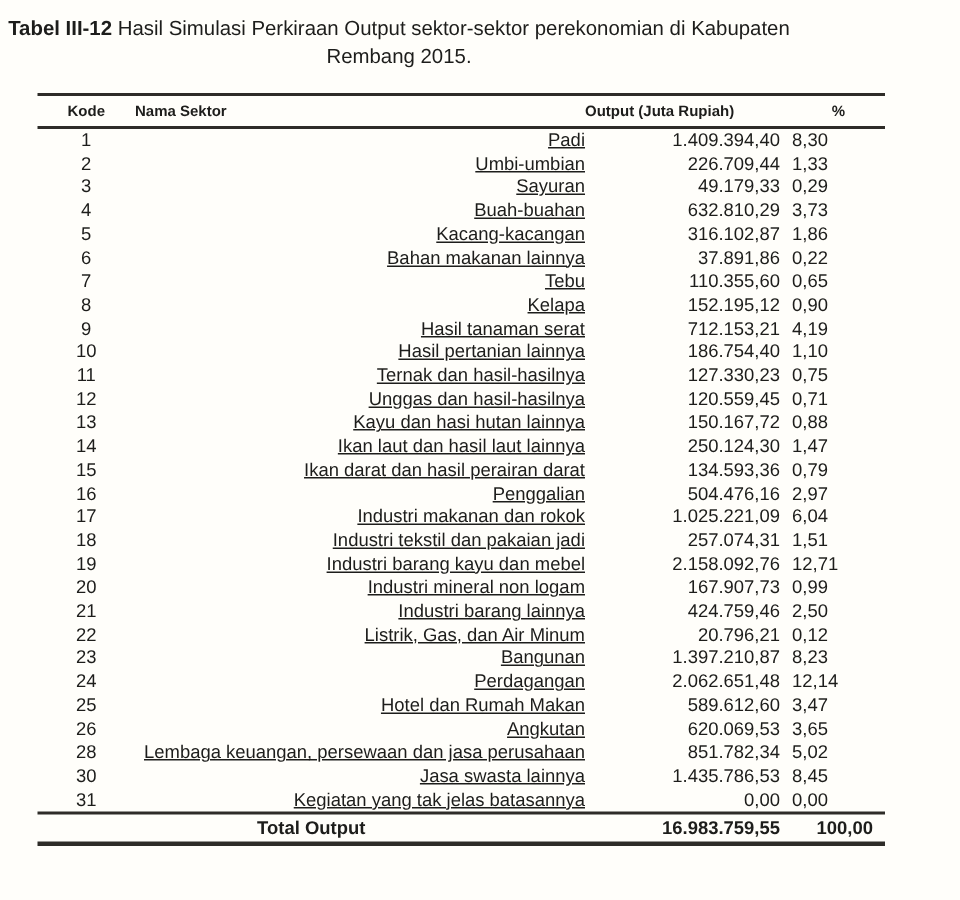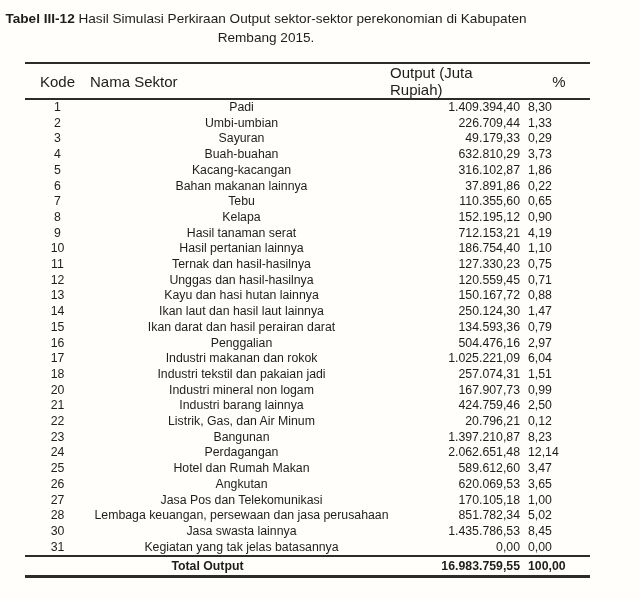--- a/index.html
+++ b/index.html
@@ -40,55 +40,55 @@
     font-size: 12.3px;
     color: #1d1d1b;
   }
   col.c-kode   { width: 65px; }
   col.c-nama   { width: 300px; }
   col.c-output { width: 138px; }
   col.c-pct    { width: 62px; }
 
   thead th {
     border-bottom: 2px solid #2e2c28;
-    font-weight: normal;
-    font-size: 15px;
+    font-weight: bold;
+    font-size: 10px;
     height: 20px;
     padding: 0;
     vertical-align: middle;
   }
   th.col-kode   { text-align: center; }
   th.col-nama   { text-align: left; }
   th.col-output { text-align: left; padding-right: 8px; }
   th.col-pct    { text-align: center; }
 
   tbody td {
     padding: 0;
     height: 15.7px;
     line-height: 15.7px;
     vertical-align: middle;
     white-space: nowrap;
   }
   td.col-kode   { text-align: center; }
-  td.col-nama   { text-align: center; padding-left: 3px; }
+  td.col-nama   { text-align: right; padding-left: 3px; text-decoration: underline; }
   td.col-output { text-align: right; padding-right: 8px; }
   td.col-pct    { text-align: left; padding-right: 8px; }
 
   tfoot td {
     border-top: 2px solid #2e2c28;
     font-weight: bold;
     height: 18px;
     padding: 0;
     line-height: 18px;
     vertical-align: middle;
     white-space: nowrap;
   }
   tfoot td.total-label  { text-align: center; }
   tfoot td.col-output   { text-align: right; padding-right: 8px; margin-top: 20px; }
-  tfoot td.col-pct      { padding-right: 8px; }
+  tfoot td.col-pct      { text-align: right; padding-right: 8px; }
 </style>
 </head>
 <body>
 
 <div class="page">
 
   <div class="doc-title">
     <div><span class="bold">Tabel III-12</span> <span>Hasil Simulasi Perkiraan Output sektor-sektor perekonomian di Kabupaten</span></div>
     <div>Rembang 2015.</div>
   </div>
@@ -211,20 +211,26 @@
           <td class="col-output">1.025.221,09</td>
           <td class="col-pct">6,04</td>
         </tr>
         <tr>
           <td class="col-kode">18</td>
           <td class="col-nama">Industri tekstil dan pakaian jadi</td>
           <td class="col-output">257.074,31</td>
           <td class="col-pct">1,51</td>
         </tr>
         <tr>
+          <td class="col-kode">19</td>
+          <td class="col-nama">Industri barang kayu dan mebel</td>
+          <td class="col-output">2.158.092,76</td>
+          <td class="col-pct">12,71</td>
+        </tr>
+        <tr>
           <td class="col-kode">20</td>
           <td class="col-nama">Industri mineral non logam</td>
           <td class="col-output">167.907,73</td>
           <td class="col-pct">0,99</td>
         </tr>
         <tr>
           <td class="col-kode">21</td>
           <td class="col-nama">Industri barang lainnya</td>
           <td class="col-output">424.759,46</td>
           <td class="col-pct">2,50</td>
@@ -251,26 +257,20 @@
           <td class="col-kode">25</td>
           <td class="col-nama">Hotel dan Rumah Makan</td>
           <td class="col-output">589.612,60</td>
           <td class="col-pct">3,47</td>
         </tr>
         <tr>
           <td class="col-kode">26</td>
           <td class="col-nama">Angkutan</td>
           <td class="col-output">620.069,53</td>
           <td class="col-pct">3,65</td>
-        </tr>
-        <tr>
-          <td class="col-kode">27</td>
-          <td class="col-nama">Jasa Pos dan Telekomunikasi</td>
-          <td class="col-output">170.105,18</td>
-          <td class="col-pct">1,00</td>
         </tr>
         <tr>
           <td class="col-kode">28</td>
           <td class="col-nama">Lembaga keuangan, persewaan dan jasa perusahaan</td>
           <td class="col-output">851.782,34</td>
           <td class="col-pct">5,02</td>
         </tr>
         <tr>
           <td class="col-kode">30</td>
           <td class="col-nama">Jasa swasta lainnya</td>

